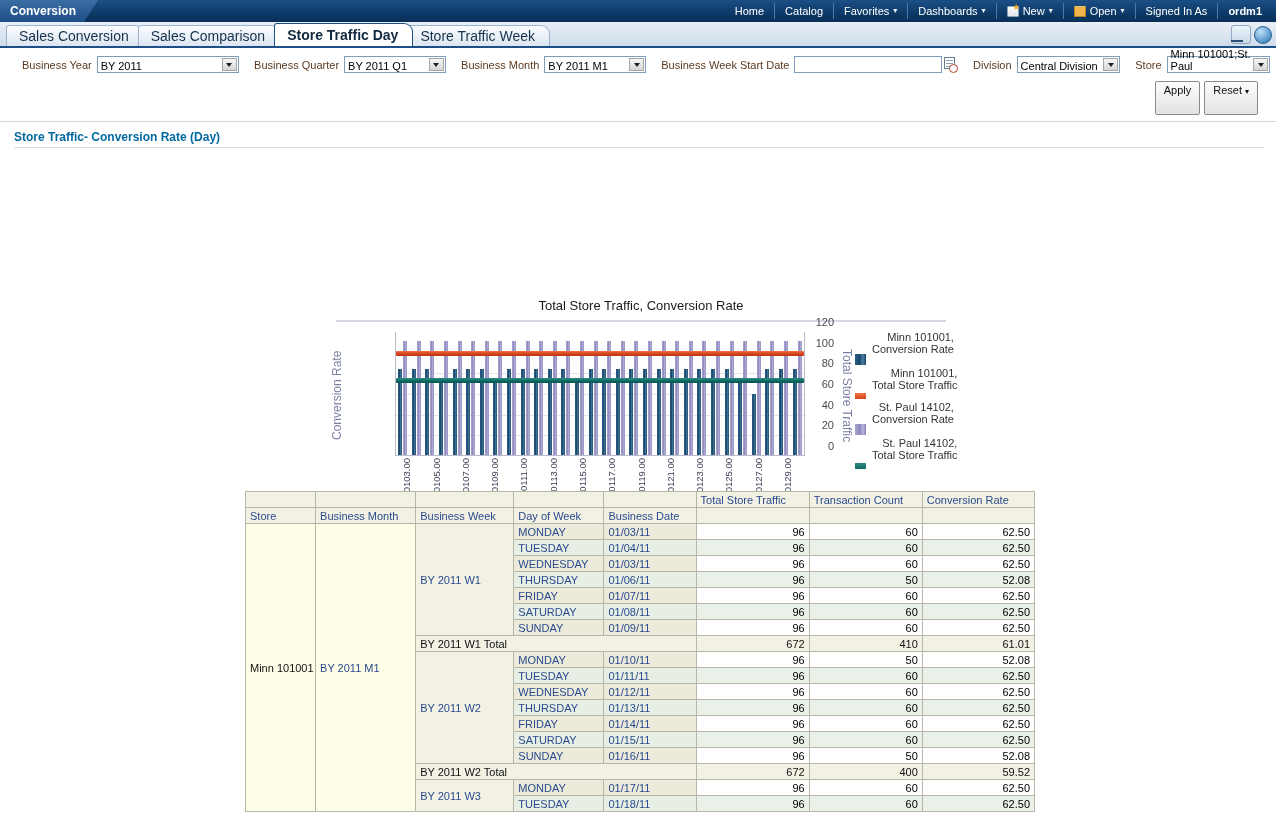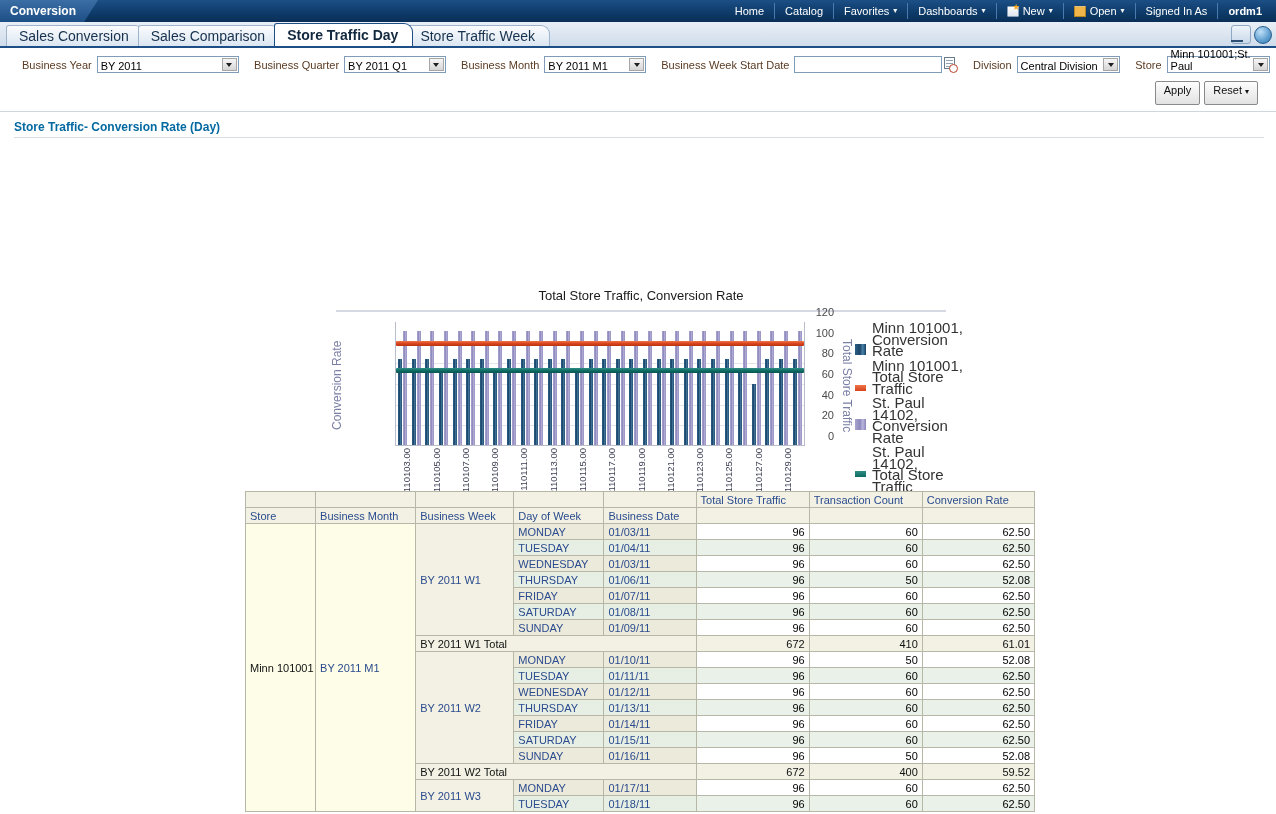--- a/index.html
+++ b/index.html
@@ -118,21 +118,21 @@
   .txtbox{
     height:17px; width:148px; border:1px solid #7f9db9; background:#fff;
   }
   .calicon{ width:16px;height:16px;margin-left:2px;position:relative;}
   .calicon .pg{position:absolute;left:0;top:0;width:11px;height:12px;background:#fff;border:1px solid #6a7b8c;}
   .calicon .pg i{display:block;height:1px;background:#8da0b3;margin:2px 1px;}
   .calicon .clk{position:absolute;right:0;bottom:0;width:9px;height:9px;border-radius:50%;
     border:1px solid #b5442a;background:#fff;}
   .btnrow{ display:flex; justify-content:flex-end; gap:4px; margin-top:8px; padding-right:12px;}
   .btn{
-    min-width:44px;height:24px;line-height:16px;text-align:center;
+    min-width:44px;height:34px;line-height:16px;text-align:center;
     border:1px solid #8a8a8a;border-radius:2px;
     background:linear-gradient(#fdfdfd,#e2e2e2);
     font-size:11px;padding:0 8px;cursor:pointer;color:#111;
   }
   .btn .caret2{ font-size:8px; margin-left:3px;}
 
   
   .secttitle{
     margin:8px 0 0 14px;
     font-size:12px; font-weight:bold; color:#0369a1;
@@ -186,21 +186,21 @@
     position:absolute; left:395px; top:432px; width:410px; text-align:center;
     font-size:12px; color:#7a7fa5;
   }
   .legend{ position:absolute; left:855px; top:184px; width:110px; }
   .legitem{ display:flex; align-items:flex-start; margin-bottom:3px;}
   .swatch{ width:11px;height:11px;margin:0 6px 0 0; flex:none; margin-top:22px;}
   .swatch.s1{ background:linear-gradient(90deg,#2b5f87,#1d4668 45%,#4a82aa 70%,#17405f);}
   .swatch.s2{ background:linear-gradient(#f0754a,#d6411a);height:6px;margin-top:25px;}
   .swatch.s3{ background:linear-gradient(90deg,#a9a5cd,#8d88bd 45%,#bab6db 70%,#8b86bb);}
   .swatch.s4{ background:linear-gradient(#2e8c85,#0d6b63);height:6px;margin-top:25px;}
-  .legtext{ font-size:15px; color:#333; line-height:11.5px; }
+  .legtext{ font-size:11px; color:#333; line-height:11.5px;text-align:right; }
 
   
   .tablewrap{ position:absolute; left:245px; top:491px; width:790px; }
   table.pivot{ border-collapse:collapse; font-size:11px; width:790px; table-layout:fixed;}
   table.pivot td, table.pivot th{
     border:1px solid #b7b7a8; padding:1px 4px; font-weight:normal;
     height:16px; vertical-align:middle; overflow:hidden; white-space:nowrap;
   }
   .hdr{ background:#f2f1e4; color:#2a4b8d; text-align:left;}
   .hdr.plain{ background:#f2f1e4; }

